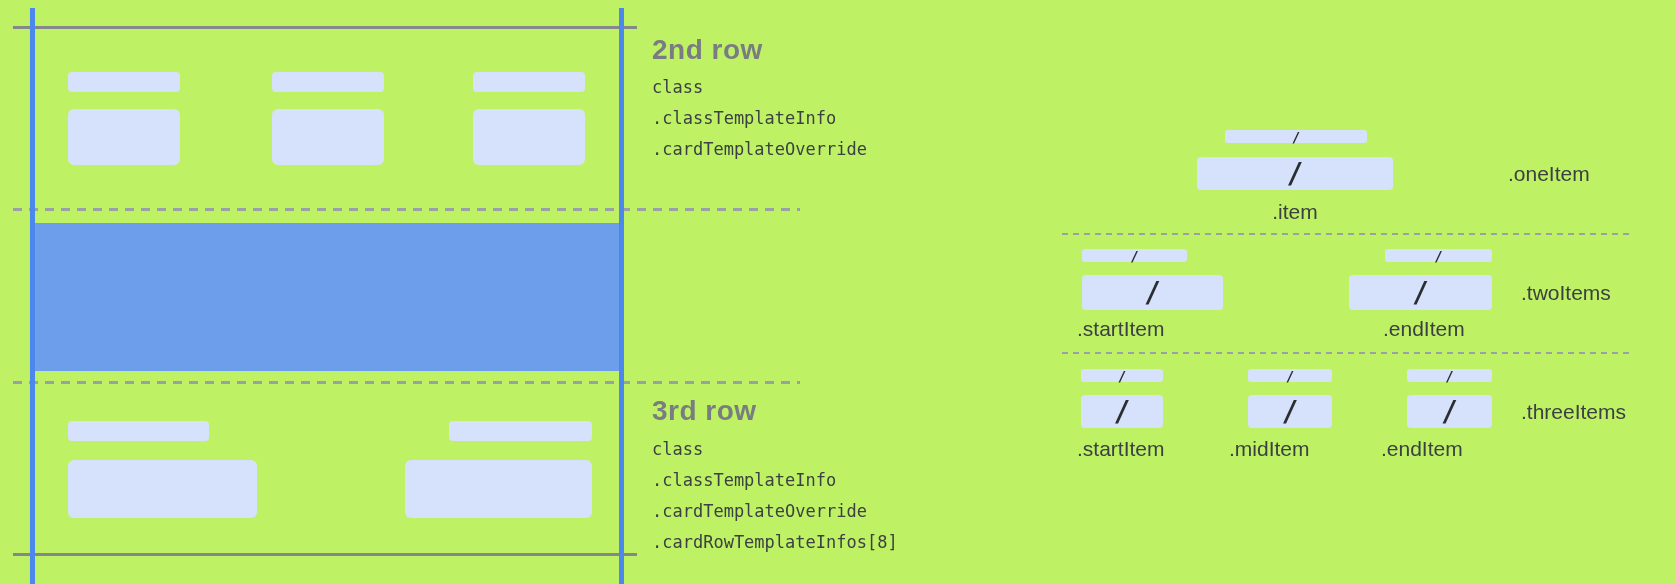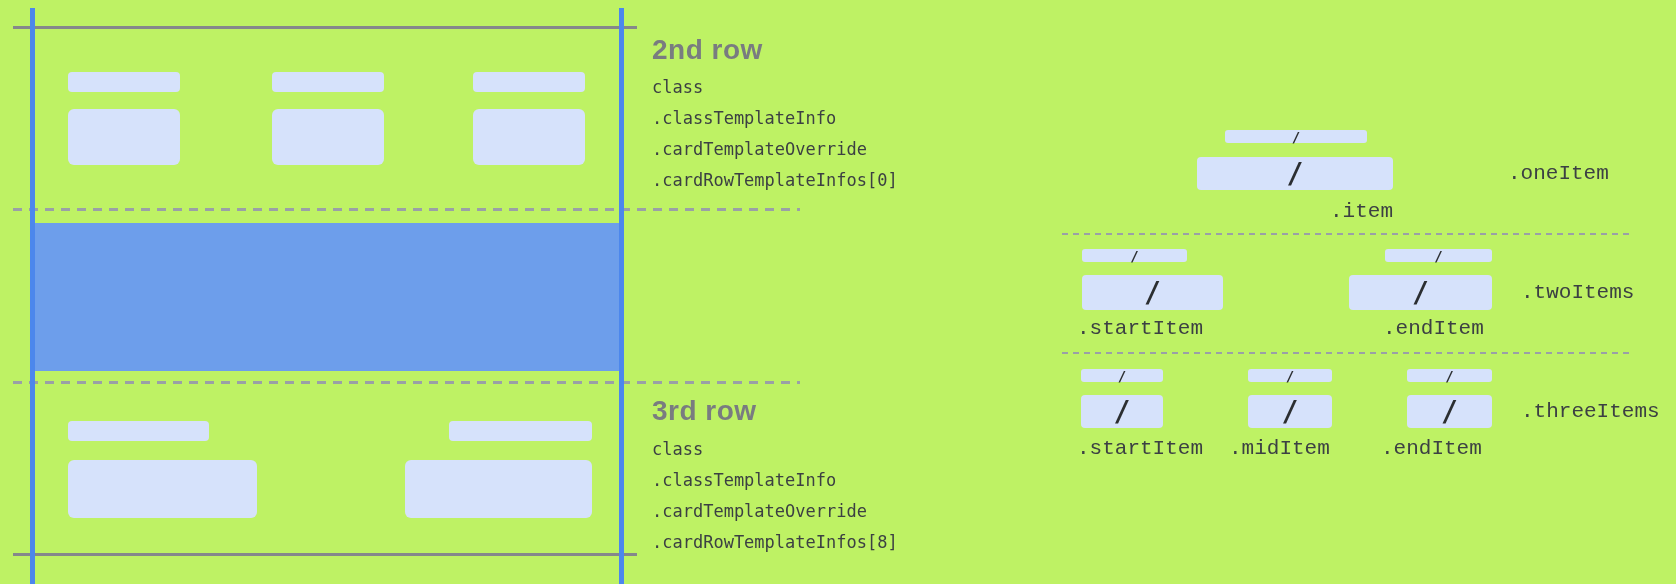--- a/index.html
+++ b/index.html
@@ -16,32 +16,32 @@
     background:repeating-linear-gradient(90deg,#9aa0a6 0 6px,transparent 6px 11px);}
   
   .hero{position:absolute;background:#6d9eeb;z-index:1;}
   .ph-label{position:absolute;height:20px;border-radius:4px;background:#d6e2fb;}
   .ph-box{position:absolute;border-radius:6px;background:#d6e2fb;}
   
   .row-heading{position:absolute;font-size:28px;font-weight:bold;color:#797c80;
     line-height:34px;letter-spacing:0.5px;white-space:nowrap;}
   .code{position:absolute;font-family:"DejaVu Sans Mono","Liberation Mono",monospace;
     font-size:17px;line-height:31px;color:#3c4043;white-space:nowrap;}
-  .mono-label{position:absolute;font-family:Liberation Mono, monospace;
+  .mono-label{position:absolute;font-family:Liberation Sans, sans-serif;
     font-size:21px;line-height:24px;color:#3c4043;white-space:nowrap;}
   
   .bar-s{position:absolute;height:13px;border-radius:3px;background:#d6e2fb;
     display:flex;align-items:center;justify-content:center;}
   .bar-b{position:absolute;border-radius:4px;background:#d6e2fb;
     display:flex;align-items:center;justify-content:center;}
   .slash-s{font-family:"DejaVu Sans Mono","Liberation Mono",monospace;
     font-size:14px;font-weight:700;color:#2b2e31;line-height:1;}
   .slash-b{font-family:"DejaVu Sans Mono","Liberation Mono",monospace;
     font-size:28px;font-weight:700;color:#2b2e31;line-height:1;}
-  .center{text-align:right;}
+  .center{text-align:center;}
 </style>
 </head>
 <body>
 
 <div class="canvas">
 
   <div>
     <div class="hero" style="left:35px;top:223px;width:584px;height:148px;"></div>
 
     <div class="vline" style="left:30px;top:8px;height:576px;"></div>
@@ -69,21 +69,20 @@
       <div class="ph-box" style="left:405px;top:460px;width:187px;height:58px;"></div>
     </div>
   </div>
 
   <div>
     <div class="row-heading" style="left:652px;top:33px;">2nd row</div>
     <div class="code" style="left:652px;top:72px;">
       <div>class</div>
       <div>.classTemplateInfo</div>
       <div>.cardTemplateOverride</div>
-      <div>.cardRowTemplateInfos[0]</div>
     </div>
 
     <div class="code" style="left:650px;top:266px;">
     </div>
 
     <div class="row-heading" style="left:652px;top:394px;">3rd row</div>
     <div class="code" style="left:652px;top:434px;">
       <div>class</div>
       <div>.classTemplateInfo</div>
       <div>.cardTemplateOverride</div>

